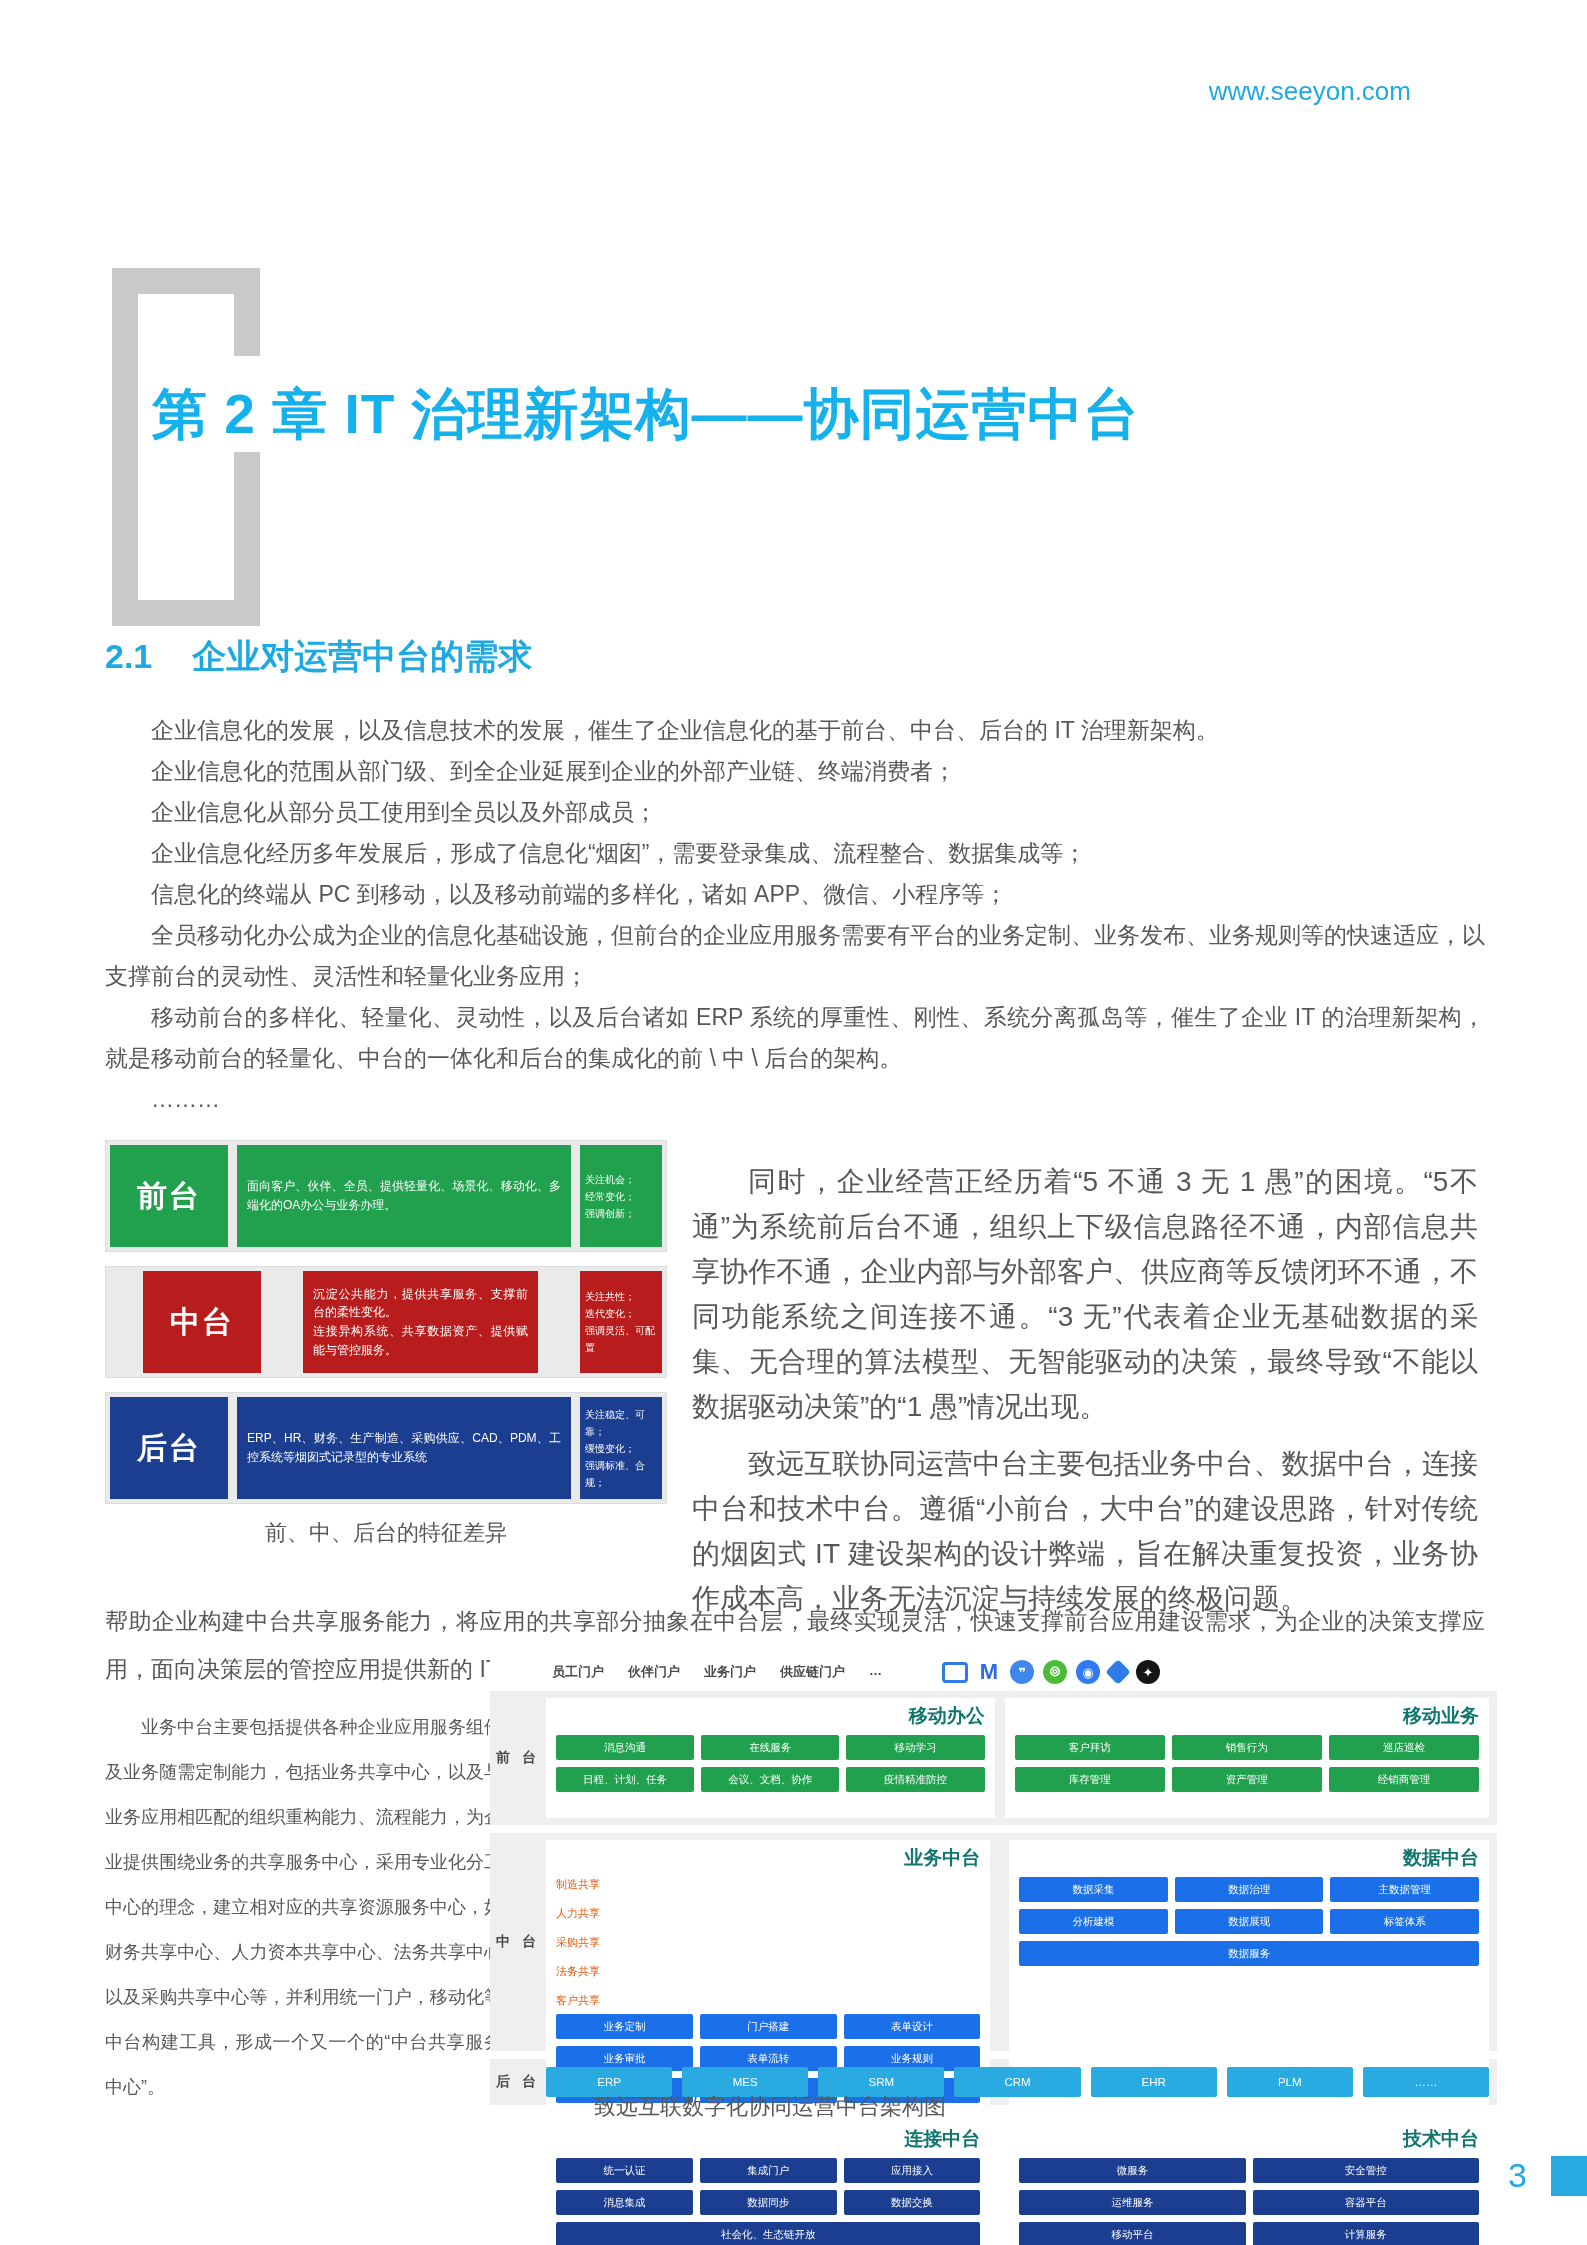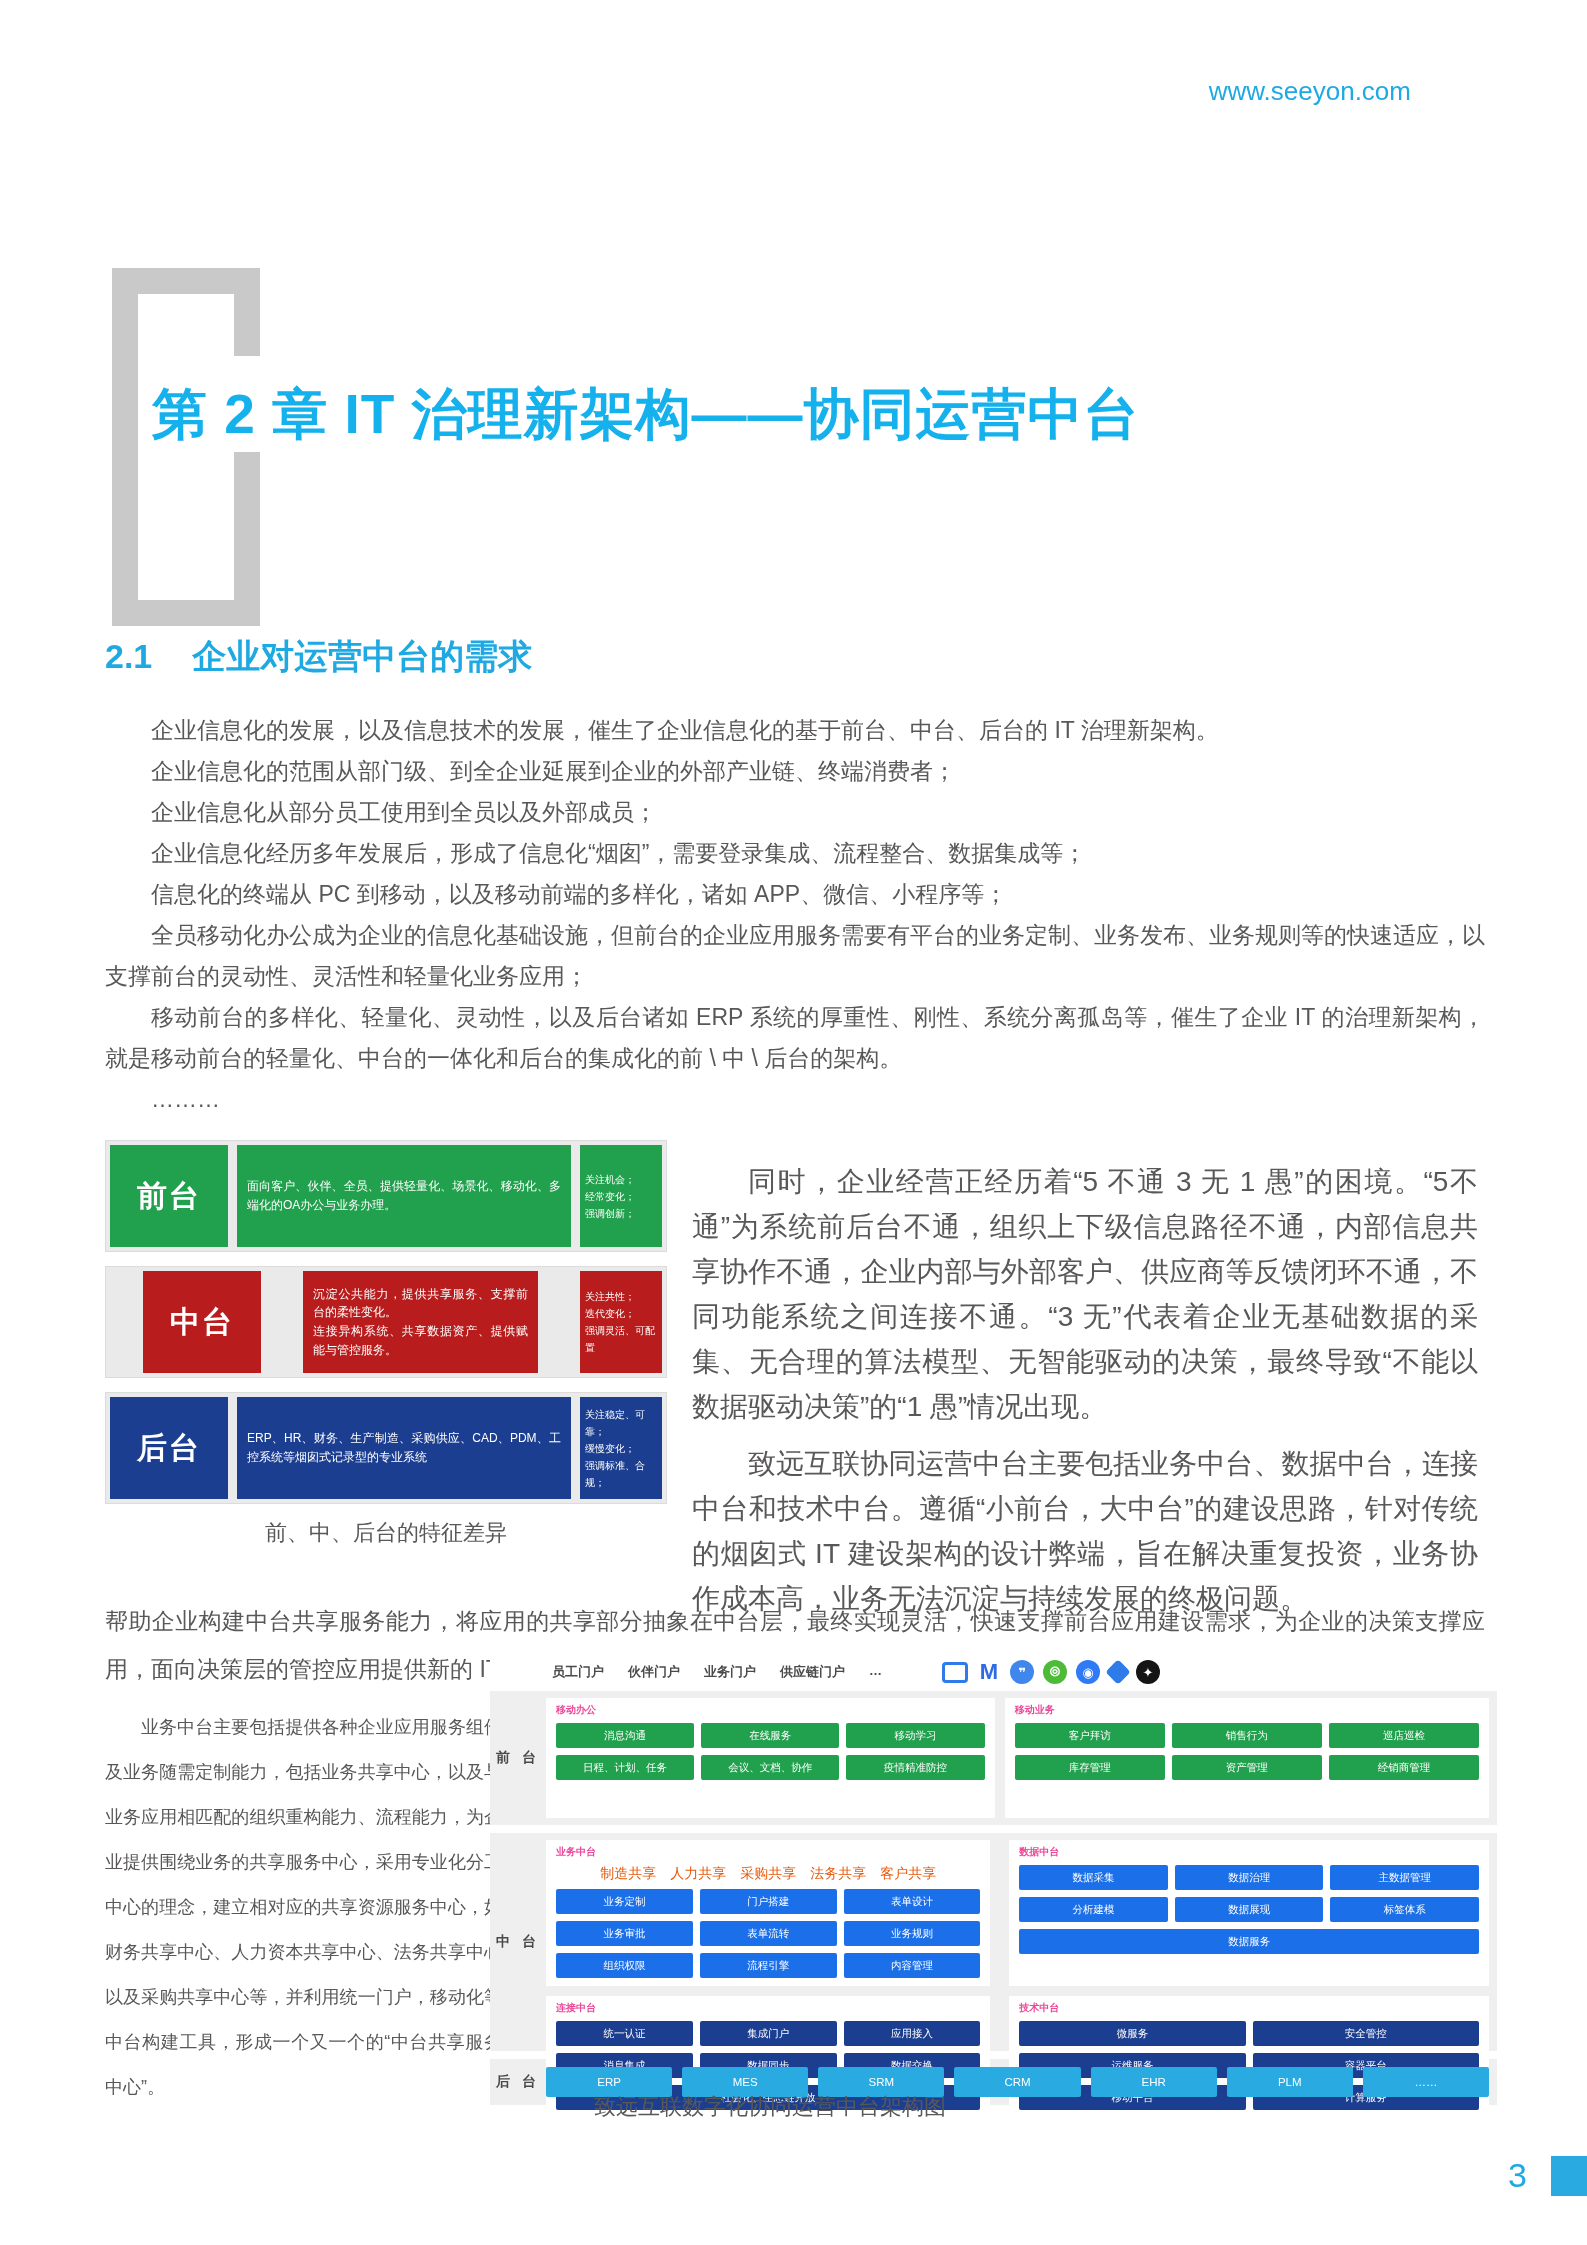--- a/index.html
+++ b/index.html
@@ -68,22 +68,22 @@
   .ic-dark{background:#151515;}
   .a-band{display:flex;background:#efefef;margin-bottom:8px;}
   .a-side{width:56px;flex:none;display:flex;align-items:center;justify-content:center;
           font-size:14px;font-weight:bold;color:#4a4a4a;letter-spacing:4px;}
   .a-content{flex:1;display:flex;gap:10px;padding:7px 8px 7px 0;}
   .a-col{flex-direction:column;}
   .a-row{display:flex;gap:19px;flex:1;border-radius:22px;}
   .panel{background:#ffffff;padding:5px 10px 8px;box-sizing:border-box;display:flex;
          flex-direction:column;gap:6px;}
   .p48{flex:48;} .p52{flex:52;}
-  .panel-title{text-align:left;font-size:10px;font-weight:bold;color:#ec4899;}
-  .links{display:flex;justify-content:center;gap:14px;font-size:14px;color:#e8590c;white-space:nowrap;}
+  .panel-title{text-align:right;font-size:19px;font-weight:bold;color:#0f766e;}
+  .links{display:flex;justify-content:center;gap:14px;font-size:11px;color:#e8590c;white-space:nowrap;flex-direction:column;}
   .grid3{display:grid;grid-template-columns:repeat(3,1fr);gap:7px;}
   .grid2{display:grid;grid-template-columns:repeat(2,1fr);gap:7px;}
   .grid7{display:grid;grid-template-columns:repeat(7,1fr);gap:10px;flex:1;}
   .btn{height:25px;display:flex;align-items:center;justify-content:center;color:#fff;
        font-size:10.5px;border-radius:2px;white-space:nowrap;overflow:hidden;padding:0 16px;}
   .btn.green{background:#21a14d;} .btn.blue{background:#1b6fe8;}
   .btn.navy{background:#1c3e91;} .btn.cyan{background:#29abe2;height:30px;font-size:11.5px;}
   .wide{grid-column:1 / -1;}
   .a-front{height:134px;} .a-mid{height:218px;} .a-back{height:46px;align-items:center;}
   .a-back .a-content{padding:8px 8px 8px 0;}

